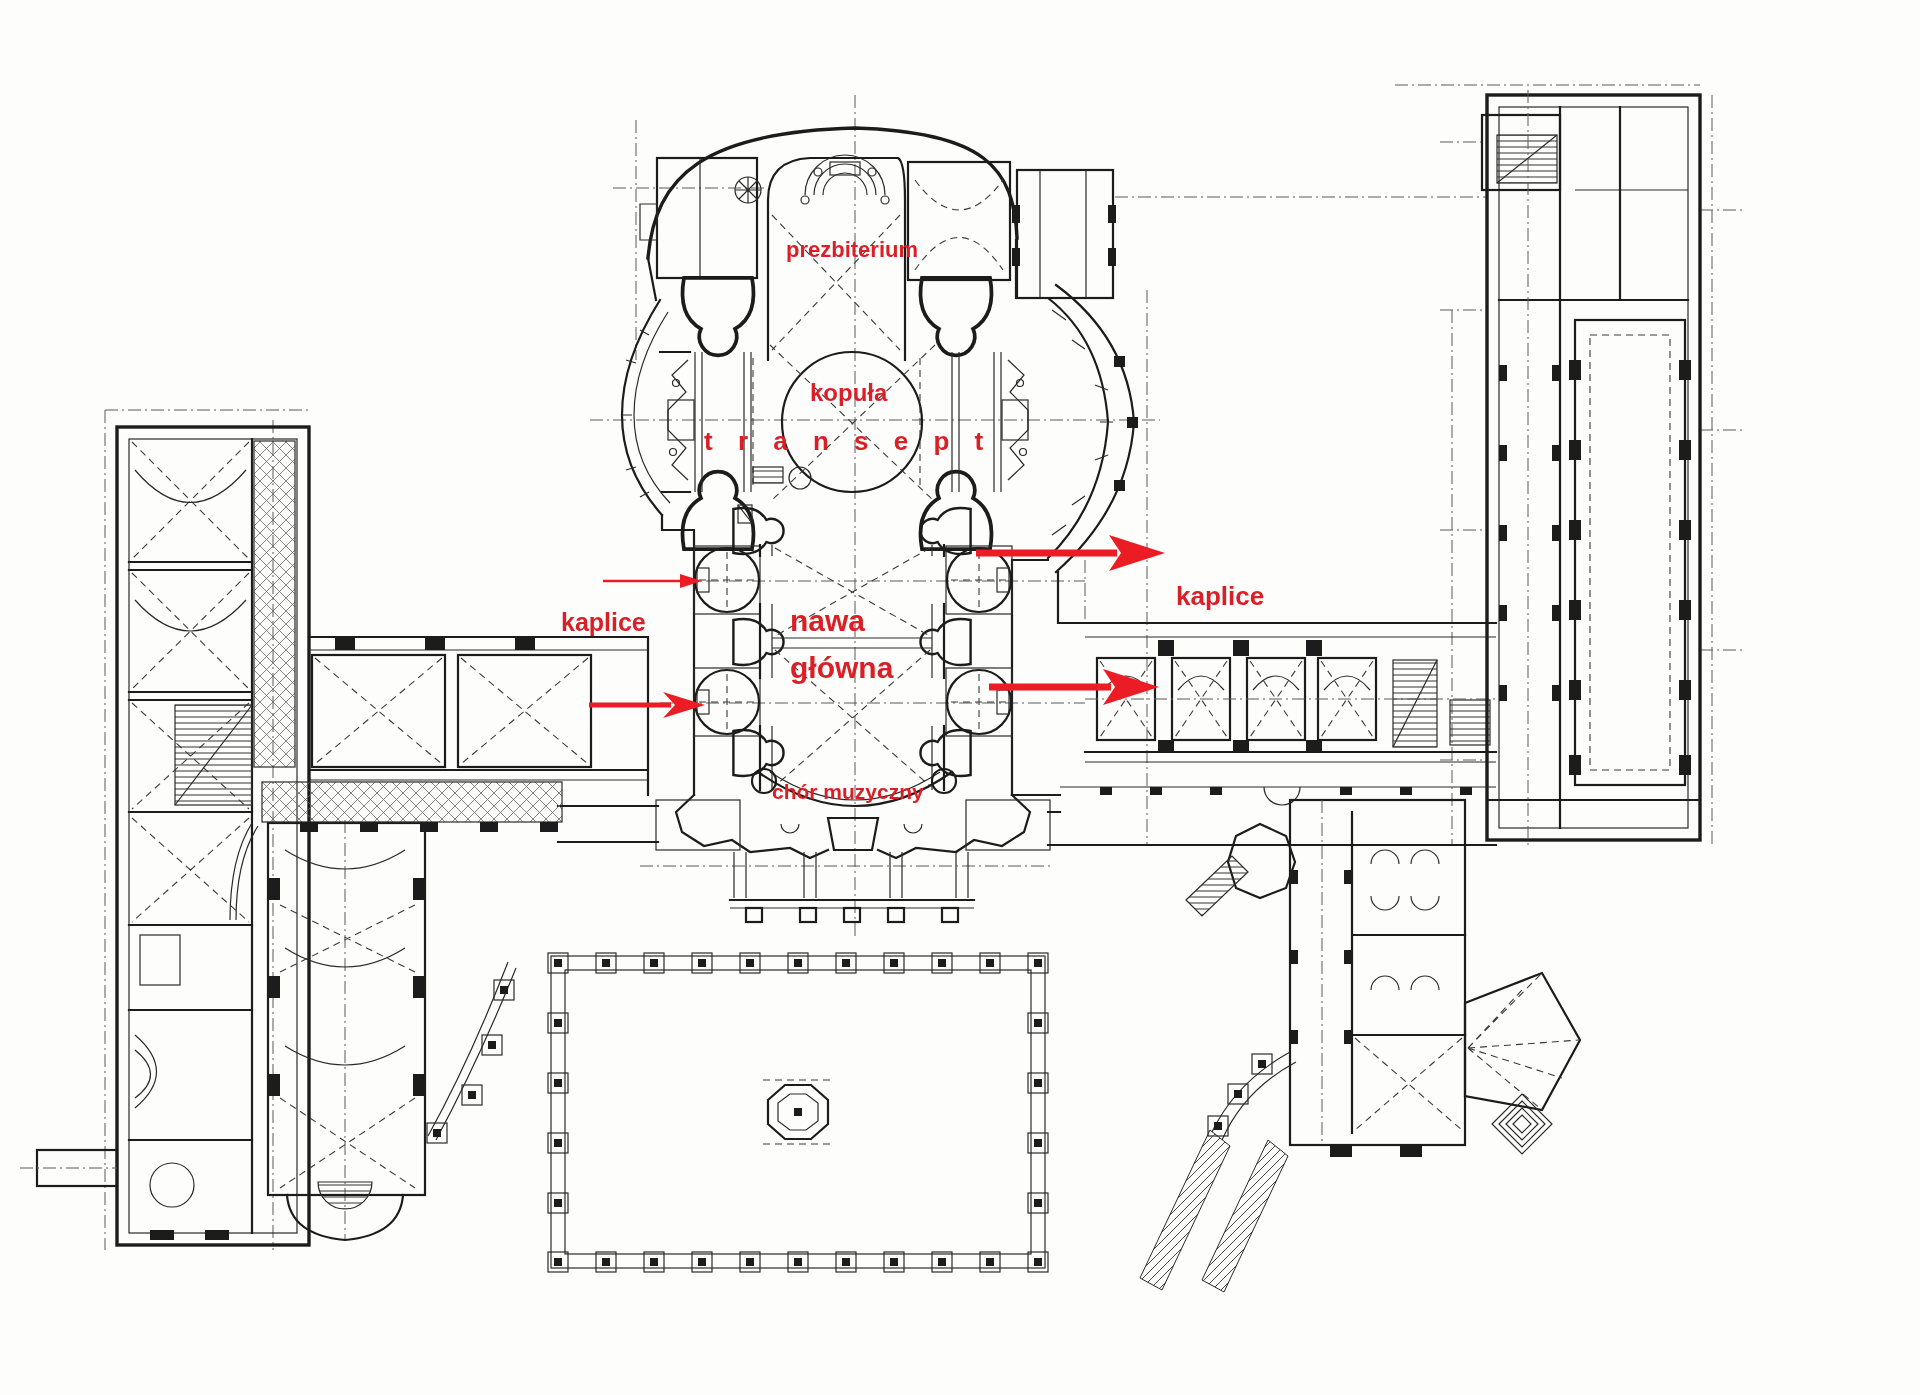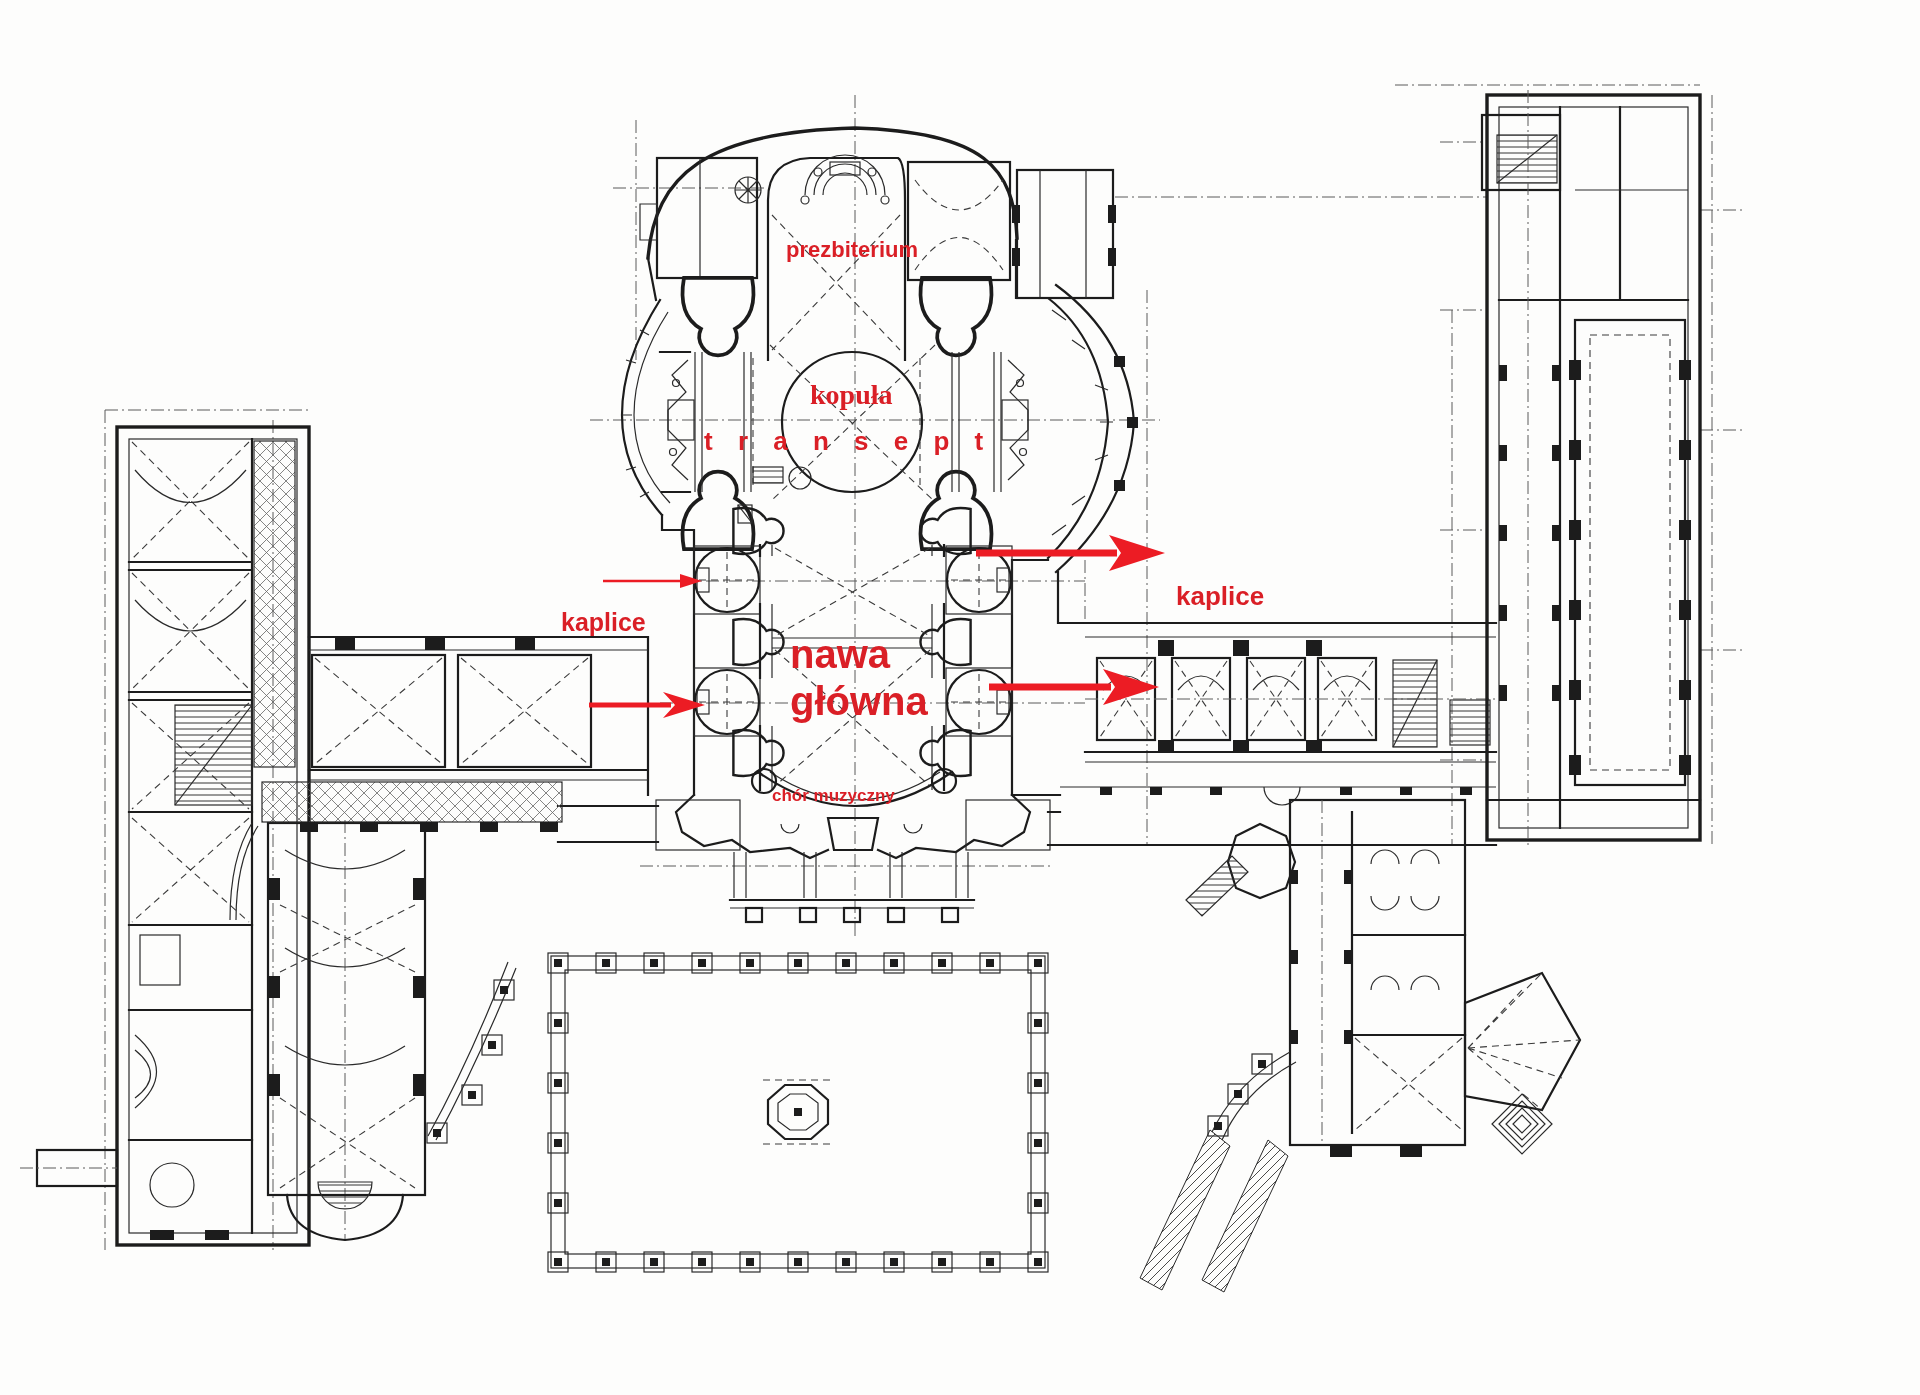--- a/index.html
+++ b/index.html
@@ -12,26 +12,26 @@
   .s1{stroke:#2a2a2a;stroke-width:1.2;fill:none;}
   .f {fill:#1c1c1c;stroke:none;}
   .dsh{stroke:#3a3a3a;stroke-width:1.1;fill:none;stroke-dasharray:7 5;}
   .dd{stroke:#5a5a5a;stroke-width:1;fill:none;stroke-dasharray:13 4 2 4;}
   .fH{fill:url(#pH);stroke:#2a2a2a;stroke-width:1.2;}
   .fX{fill:url(#pX);stroke:#2a2a2a;stroke-width:1.2;}
   .fD{fill:url(#pD);stroke:#2a2a2a;stroke-width:1;}
   
   .lab{position:absolute;color:#da1f26;font-weight:bold;white-space:pre;line-height:1.1;}
   #lab-prezbiterium{left:786px;top:238px;font-size:22px;}
-  #lab-kopula{left:810px;top:380px;font-size:28px;font-family:Liberation Serif, serif;}
+  #lab-kopula{left:810px;top:380px;font-size:24px;}
   #lab-transept{left:704px;top:427px;font-size:26px;letter-spacing:9px;text-align:right;}
   #lab-kaplice-left{left:561px;top:609px;font-size:25px;}
-  #lab-nawa{left:790px;top:597px;font-size:40px;line-height:47px;margin-top:34px;}
+  #lab-nawa{left:790px;top:597px;font-size:30px;line-height:47px;}
   #lab-kaplice-right{left:1176px;top:582px;font-size:26px;}
-  #lab-chor{left:772px;top:780px;font-size:17px;margin-top:7px;}
+  #lab-chor{left:772px;top:780px;font-size:21px;}
 </style>
 </head>
 <body>
 
 <div id="stage">
 
 <svg width="1920" height="1395" viewBox="0 0 1920 1395">
 <defs>
   <pattern id="pH" width="6" height="6" patternUnits="userSpaceOnUse">
           <path d="M0 3 H6" stroke="#333" stroke-width="1"></path>

